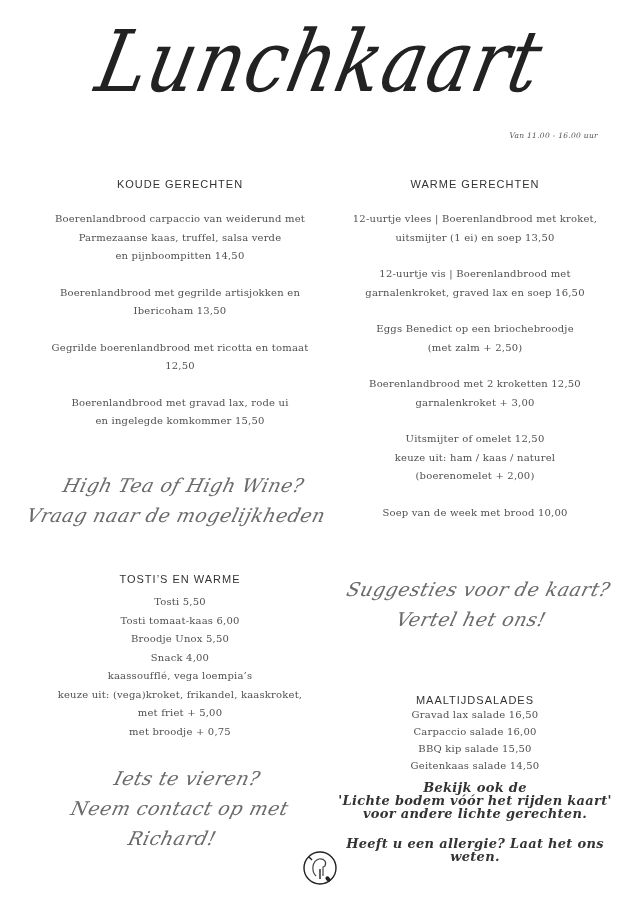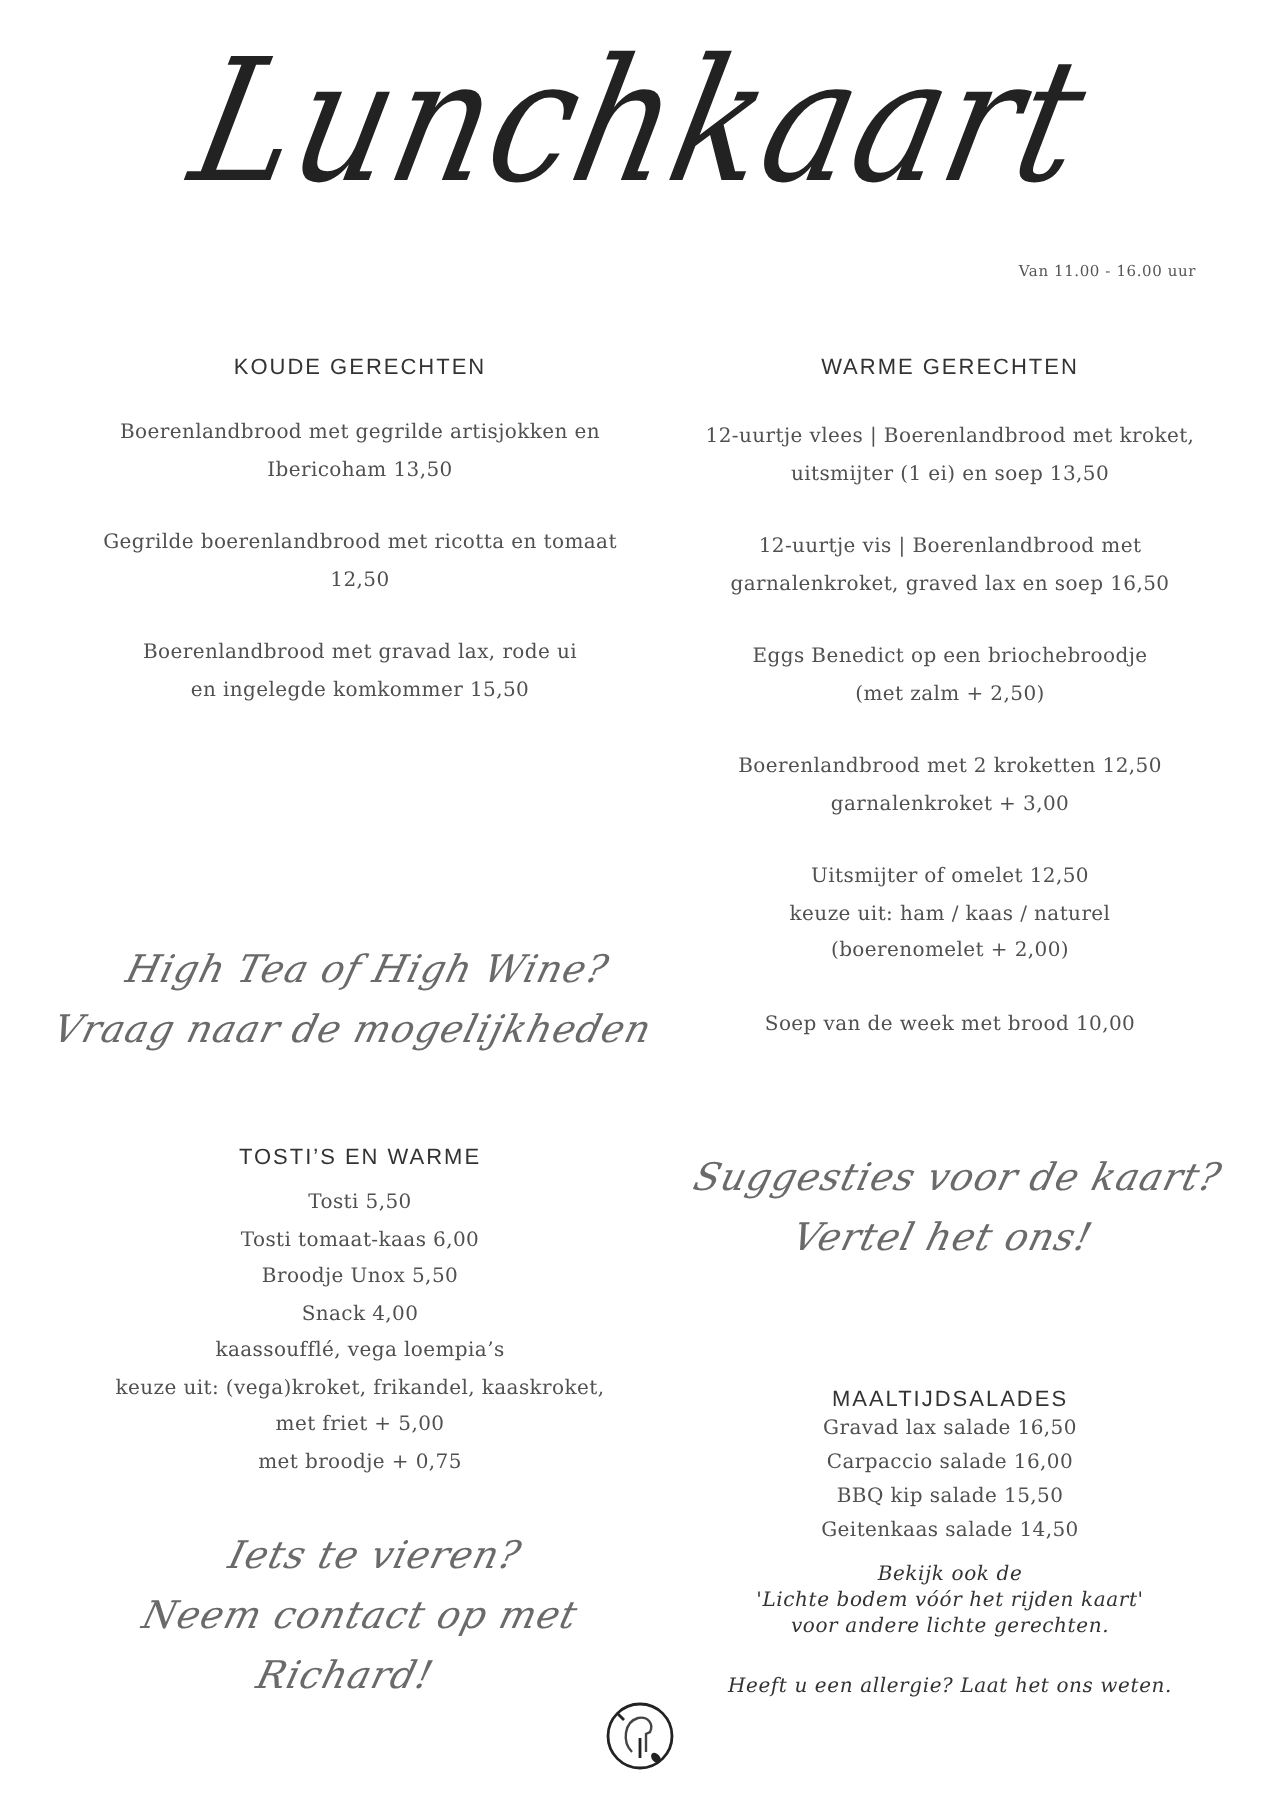--- a/index.html
+++ b/index.html
@@ -2,44 +2,49 @@
 <html><head>
 <meta charset="utf-8">
 <style>
   html, body { margin: 0; padding: 0; background: #ffffff; }
   body { width: 640px; height: 905px; position: relative; overflow: hidden;
          font-family: "DejaVu Serif", "Liberation Serif", serif; color: #3d3d3d; }
   .title { position: absolute; left: 0; width: 640px; top: 18px; text-align: center;
            font-family: "DejaVu Serif", serif; font-style: italic; font-weight: 300;
            font-size: 74px; letter-spacing: 1px; color: #222;
            transform: skewX(-12deg) scaleY(1.15); }
-  .hours { position: absolute; right: 42px; top: 131px; 
+  .hours { position: absolute; right: 42px; top: 131px; font-style: italic;
            font-size: 7.5px; color: #555; letter-spacing: .3px; }
   .col { position: absolute; text-align: center; }
   .col-left { left: 30px; width: 300px; }
   .col-right { left: 320px; width: 310px; }
   .heading { font-family: Liberation Sans, sans-serif; font-size: 11px; letter-spacing: 1px;
              color: #333; margin: 0; }
   .item { font-size: 10px; line-height: 18.5px; color: #505050; margin: 0; letter-spacing: .2px; }
   .item span { display: block; }
   .script { font-family: "DejaVu Serif", serif; font-style: italic; font-weight: 300;
             color: #6a6a6a; font-size: 19px; line-height: 30px; letter-spacing: .5px;
             transform: skewX(-14deg); }
-  .note { font-style: italic; font-weight: normal; font-size: 10px; line-height: 13px; color: #333;
+  .note { font-style: italic; font-weight: bold; font-size: 13px; line-height: 13px; color: #333;
           letter-spacing: .3px; }
   .logo { position: absolute; left: 301px; top: 849px; width: 38px; height: 38px; }
 </style>
 </head>
 <body>
 
 <div class="title">Lunchkaart</div>
 <div class="hours">Van 11.00 - 16.00 uur</div>
 
 <div class="col col-left" style="top:178px">
   <p class="heading">KOUDE GERECHTEN</p>
+  <div style="margin-top:20px" class="item">
+    <span>Boerenlandbrood carpaccio van weiderund met</span>
+    <span>Parmezaanse kaas, truffel, salsa verde</span>
+    <span>en pijnboompitten  14,50</span>
+  </div>
   <div style="margin-top:18px" class="item">
     <span>Boerenlandbrood met gegrilde artisjokken en</span>
     <span>Ibericoham  13,50</span>
   </div>
   <div style="margin-top:18px" class="item">
     <span>Gegrilde boerenlandbrood met ricotta en tomaat</span>
     <span>12,50</span>
   </div>
   <div style="margin-top:18px" class="item">
     <span>Boerenlandbrood met gravad lax, rode ui</span>

